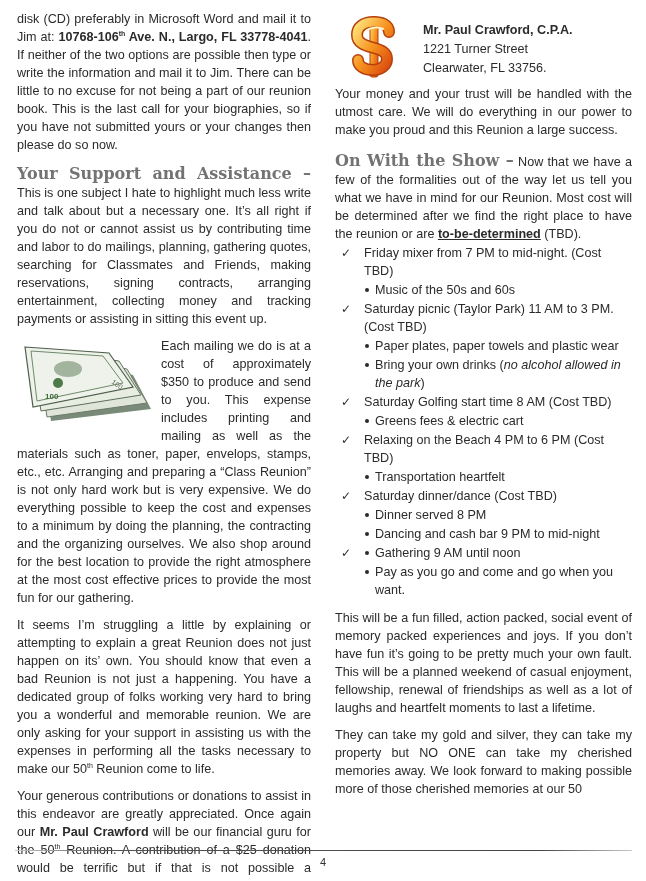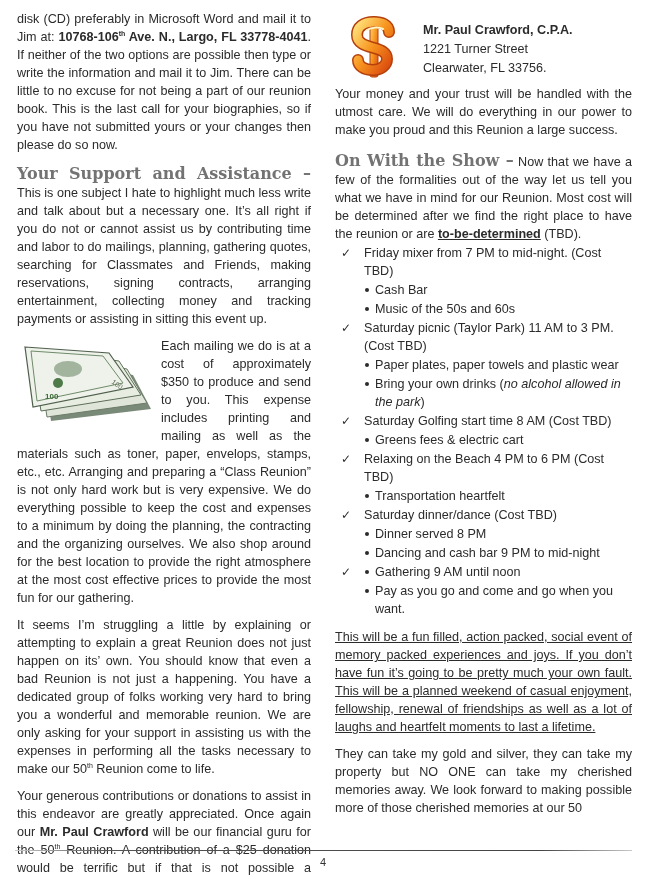--- a/index.html
+++ b/index.html
@@ -114,21 +114,20 @@
 
   <p style="margin-top:13px;">
     <span class="heading">On With the Show –</span><span> Now that we have a few of the formalities out of the way let us tell you what we have in mind for our Reunion.  Most cost will be determined after we find the right place to have the reunion or are </span><span class="u">to-be-determined</span><span> (TBD).</span>
   </p>
 
   <ul class="check" style="margin-top:-6px; margin-bottom:7px;">
     <li>
       <span class="tick">✓</span>
       <span>Friday mixer from 7 PM to mid-night. (Cost TBD)</span>
       <ul class="bul">
-        <li>Cash Bar</li>
         <li>Music of the 50s and 60s</li>
       </ul>
     </li>
     <li>
       <span class="tick">✓</span>
       <span>Saturday picnic (Taylor Park) 11 AM to 3 PM. (Cost TBD)</span>
       <ul class="bul">
         <li>Paper plates, paper towels and plastic wear</li>
         <li><span>Bring your own drinks (</span><span class="i">no alcohol allowed in the park</span><span>)</span></li>
       </ul>
@@ -157,21 +156,21 @@
     </li>
     <li>
       <span class="tick">✓</span>
       <ul class="bul">
         <li>Gathering 9 AM until noon</li>
         <li>Pay as you go and come and go when you want.</li>
       </ul>
     </li>
   </ul>
 
-  <p style="margin-top:10px;text-decoration:underline;">This will be a fun filled, action packed, social event of memory packed experiences and joys.  If you don’t have fun it’s going to be pretty much your own fault.  This will be a planned weekend of casual enjoyment, fellowship, renewal of friendships as well as a lot of laughs and heartfelt moments to last a lifetime.</p>
+  <p style="margin-top:10px;">This will be a fun filled, action packed, social event of memory packed experiences and joys.  If you don’t have fun it’s going to be pretty much your own fault.  This will be a planned weekend of casual enjoyment, fellowship, renewal of friendships as well as a lot of laughs and heartfelt moments to last a lifetime.</p>
 
   <p style="margin-top:9px;">
     <span>They can take my gold and silver, they can take my property but NO ONE can take my cherished memories away.  We look forward to making possible more of those cherished memories at our 50</span>
   </p>
 </div>
 
 <div class="rule"></div>
 <div class="pagenum">4</div>
 
 </body></html>

